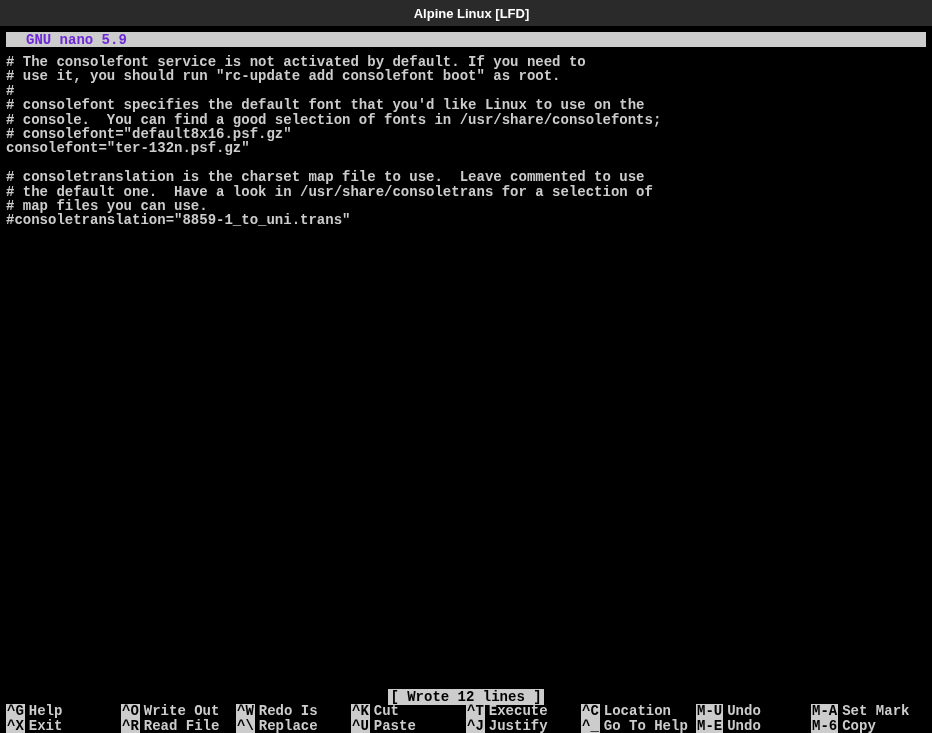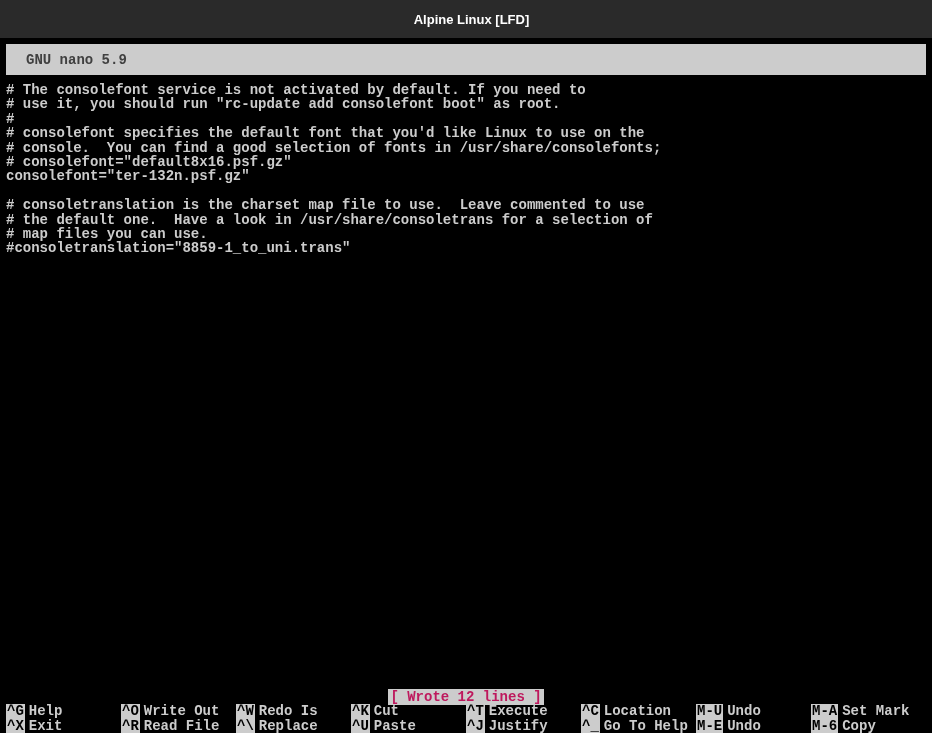--- a/index.html
+++ b/index.html
@@ -12,46 +12,46 @@
       height: 733px;
       background: #000;
       font-family: 'Courier New', monospace;
       font-size: 14px;
       overflow: hidden;
       display: flex;
       flex-direction: column;
     }
     .window-title-bar {
       background: #2a2a2a;
-      height: 38px;
+      height: 26px;
       display: flex;
       align-items: center;
       justify-content: center;
       color: #fff;
       font-family: Arial, sans-serif;
       font-size: 13px;
       font-weight: bold;
       padding-left: 11px;
     }
     .terminal {
       flex: 1;
       background: #000;
       padding: 6px 0 0 0;
       display: flex;
       flex-direction: column;
       position: relative;
     }
     .nano-header {
       background: #ccc;
-      color: #404040;
+      color: #6d28d9;
       display: flex;
       align-items: center;
       padding: 0 4px;
       font-weight: bold;
-      height: 31px;
+      height: 15px;
       margin: 0 6px;
       position: relative;
     }
     .nano-version {
       position: absolute;
       left: 20px;
     }
     .nano-filepath {
       position: absolute;
       left: 50%;
@@ -67,21 +67,21 @@
     }
     .status-line {
       text-align: center;
       color: #ccc;
       font-weight: bold;
       height: 15px;
       margin: 0 6px;
     }
     .status-msg {
       background: #ccc;
-      color: #be185d;
+      color: #000000;
       padding: 0 2px;
     }
     .shortcuts {
       display: grid;
       grid-template-columns: repeat(8, 1fr);
       grid-template-rows: repeat(2, auto);
       padding: 0 6px 0 6px;
       color: #ccc;
       font-weight: bold;
       line-height: 14.4px;

